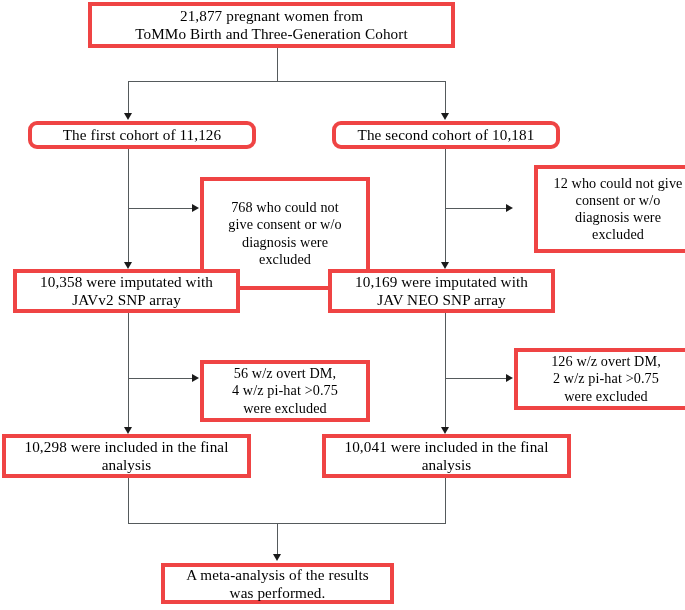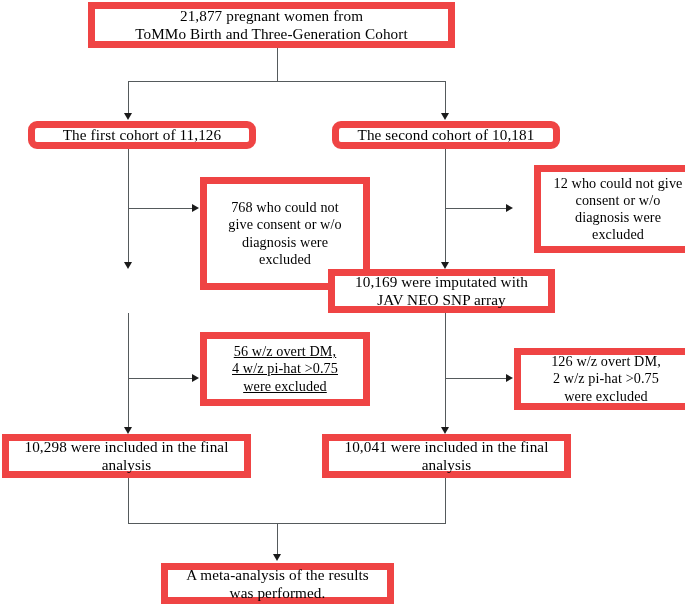--- a/index.html
+++ b/index.html
@@ -14,21 +14,21 @@
   #flowchart {
     position: relative;
     width: 685px;
     height: 610px;
     background: #ffffff;
     overflow: hidden;
   }
   .node {
     position: absolute;
     box-sizing: border-box;
-    border: 7px solid #ef4444;
+    border: 4px solid #ef4444;
     background: #ffffff;
     display: flex;
     align-items: center;
     justify-content: center;
     text-align: center;
     line-height: 1.18;
     font-size: 15.2px;
     padding: 2px 4px;
     white-space: pre-line;
     letter-spacing: 0.1px;
@@ -95,34 +95,36 @@
 
   <div class="node small" style="left:200px; top:177px; width:170px; height:113px;">768 who could not
 give consent or w/o
 diagnosis were
 excluded</div>
   <div class="node small" style="left:514px; top:165px; width:168px; height:88px;margin-left:20px;">12 who could not give
 consent or w/o
 diagnosis were
 excluded</div>
 
+  <div class="node" style="left:13px; top:269px; width:227px; height:44px;">10,358 were imputated with
+JAVv2 SNP array</div>
   <div class="node" style="left:328px; top:269px; width:227px; height:44px;">10,169 were imputated with
 JAV NEO SNP array</div>
 
   <div class="connector v-line" style="left:128px; top:313px; width:1px; height:116px;"></div>
   <div class="arrow-down" style="left:124px; top:427px;"></div>
   <div class="connector h-line" style="left:128px; top:378px; width:65px; height:1px;"></div>
   <div class="arrow-right" style="left:192px; top:374px;"></div>
 
   <div class="connector v-line" style="left:445px; top:313px; width:1px; height:116px;"></div>
   <div class="arrow-down" style="left:441px; top:427px;"></div>
   <div class="connector h-line" style="left:445px; top:378px; width:62px; height:1px;"></div>
   <div class="arrow-right" style="left:506px; top:374px;"></div>
 
-  <div class="node small" style="left:200px; top:332px; width:170px; height:74px;text-decoration:underline;">56 w/z overt DM,
+  <div class="node small" style="left:200px; top:360px; width:170px; height:62px;">56 w/z overt DM,
 4 w/z pi-hat &gt;0.75
 were excluded</div>
   <div class="node small" style="left:514px; top:348px; width:184px; height:62px;">126 w/z overt DM,
 2 w/z pi-hat &gt;0.75
 were excluded</div>
 
   <div class="node" style="left:2px; top:434px; width:249px; height:44px;">10,298 were included in the final
 analysis</div>
   <div class="node" style="left:322px; top:434px; width:249px; height:44px;">10,041 were included in the final
 analysis</div>

